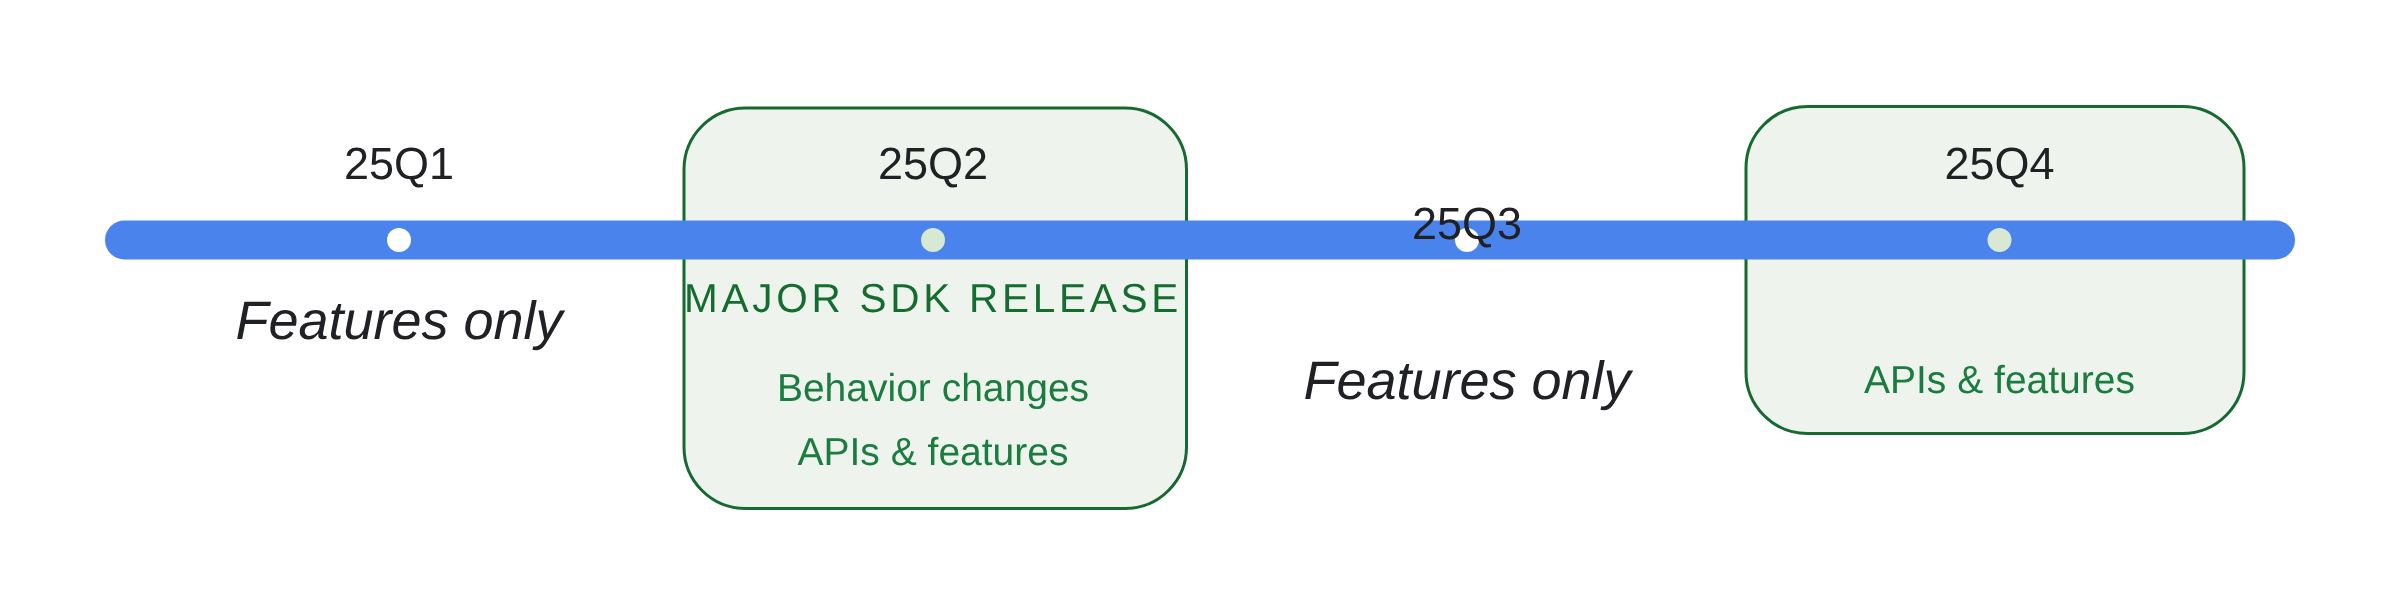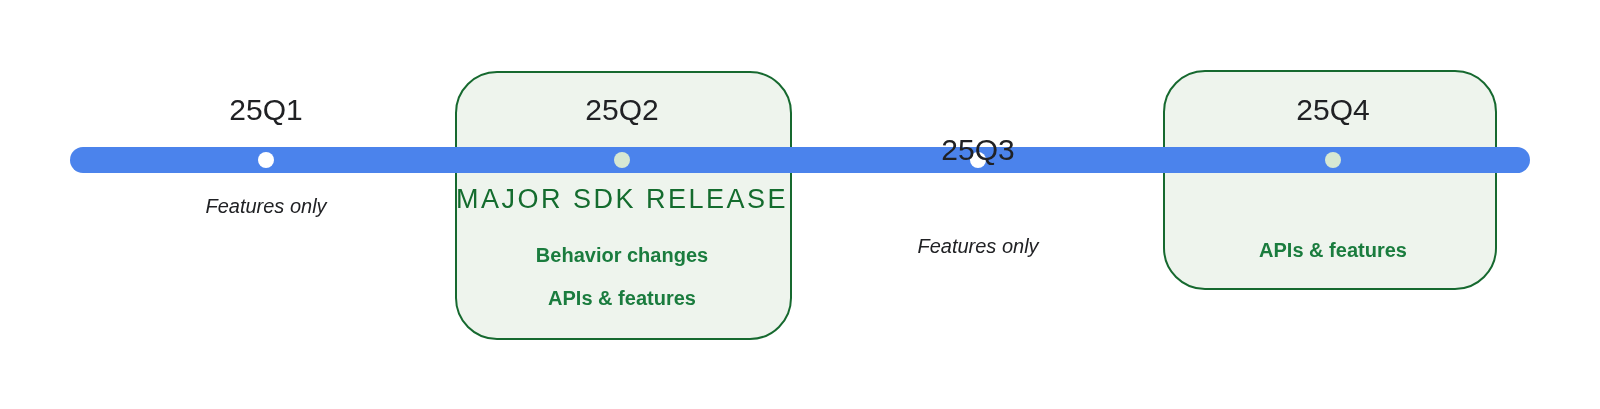--- a/index.html
+++ b/index.html
@@ -66,35 +66,35 @@
     line-height: 1;
   }
   .qlabel {
     top: 95px;
     font-size: 30px;
     font-weight: 500;
     color: var(--text-dark);
   }
   .note {
     top: 196px;
-    font-size: 20px;
+    font-size: 36px;
     font-style: italic;
     font-weight: 500;
     color: var(--text-dark);
   }
   .release-heading {
     top: 186px;
     font-size: 27px;
     font-weight: 400;
     letter-spacing: 2.5px;
     color: var(--heading-green);
   }
   .release-line {
-    font-size: 20px;
-    font-weight: 700;
+    font-size: 26px;
+    font-weight: 400;
     color: var(--body-green);
   }
   .q1 { left: 266px; }
   .q2 { left: 622px; }
   .q3 { left: 978px; margin-top: 40px; }
   .q4 { left: 1333px; }
   .line-q2-a { top: 245px; }
   .line-q2-b { top: 288px; }
   .line-q4-a { top: 240px; }
 </style>

